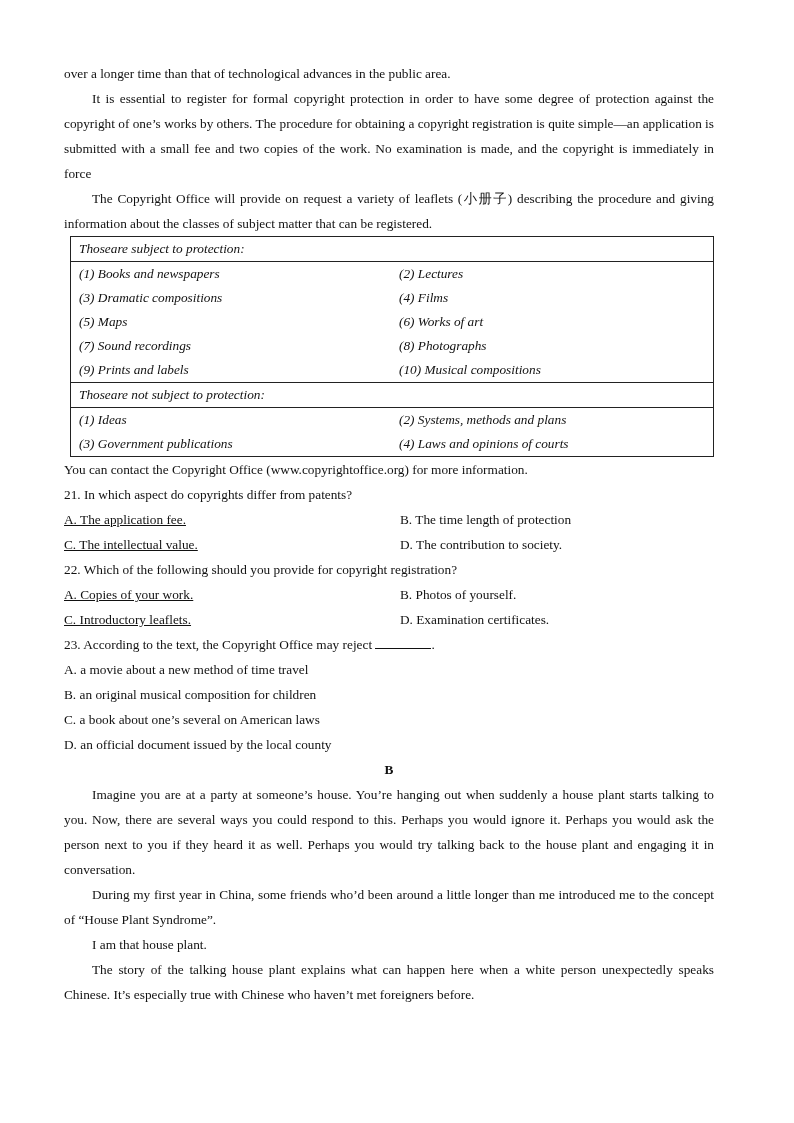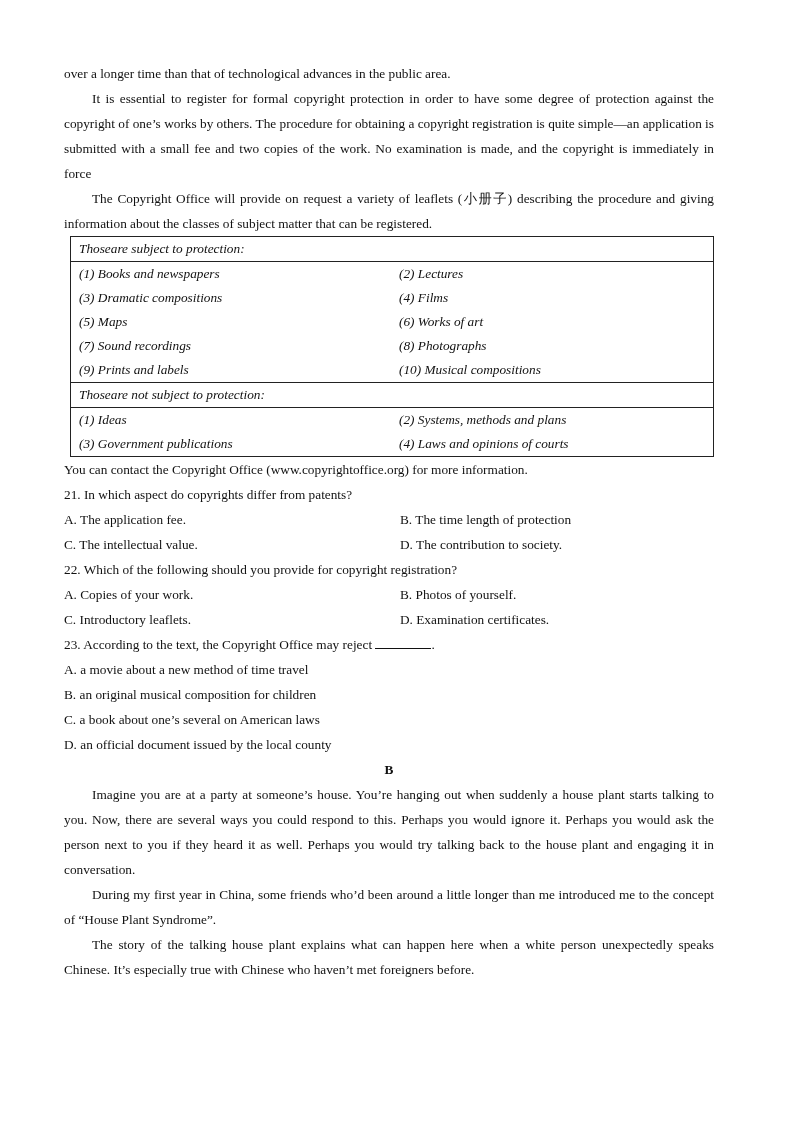--- a/index.html
+++ b/index.html
@@ -8,21 +8,21 @@
   .page { position: absolute; left: 64px; top: 61px; width: 650px; }
   .line { height: 25px; line-height: 25px; white-space: nowrap; }
   .p { text-align: justify; line-height: 25px; margin: 0; }
   .indent { text-indent: 28px; }
   table.grid { border-collapse: collapse; width: 644px; margin-left: 6px; }
   table.grid td { height: 24px; line-height: 24px; padding: 0 0 0 8px; vertical-align: middle; white-space: nowrap; }
   table.grid tr.hdr td { border-top: 1px solid #222; border-bottom: 1px solid #222; }
   table.grid { border-left: 1px solid #222; border-right: 1px solid #222; border-bottom: 1px solid #222; font-style: italic; }
   .col-a { width: 312px; }
   .opts { display: flex; height: 25px; line-height: 25px; }
-  .opts .oa { width: 336px; }
+  .opts .oa { width: 336px; text-decoration: underline; }
   .center { text-align: center; font-weight: bold; }
   .blank { display: inline-block; width: 56px; border-bottom: 1px solid #111; height: 14px; vertical-align: baseline; }
 </style>
 </head>
 <body>
 
 <div class="page">
   <p class="p">over a longer time than that of technological advances in the public area.</p>
   <p class="p indent">It is essential to register for formal copyright protection in order to have some degree of protection against the copyright of one’s works by others. The procedure for obtaining a copyright registration is quite simple—an application is submitted with a small fee and two copies of the work. No examination is made, and the copyright is immediately in force</p>
   <p class="p indent">The Copyright Office will provide on request a variety of leaflets (小册子) describing the procedure and giving information about the classes of subject matter that can be registered.</p>
@@ -90,14 +90,15 @@
 
   <div class="line"><span>23. According to the text, the Copyright Office may reject</span> <span class="blank"></span><span>.</span></div>
   <div class="line">A. a movie about a new method of time travel</div>
   <div class="line">B. an original  musical composition for children</div>
   <div class="line">C. a book about one’s several  on American laws</div>
   <div class="line">D. an official  document issued by the local  county</div>
 
   <div class="line center">B</div>
   <p class="p indent">Imagine you are at a party at someone’s house. You’re hanging out when suddenly a house plant starts talking to you. Now, there are several ways you could respond to this. Perhaps you would ignore it. Perhaps you would ask the person next to you if they heard it as well. Perhaps you would try talking back to the house plant and engaging it in conversation.</p>
   <p class="p indent">During my first year in China, some friends who’d been around a little longer than me introduced me to the concept of “House Plant Syndrome”.</p>
+  <p class="p indent">I am that house plant.</p>
   <p class="p indent">The story of the talking house plant explains what can happen here when a white person unexpectedly speaks Chinese. It’s especially true with Chinese who haven’t met foreigners before.</p>
 </div>
 
 </body></html>

